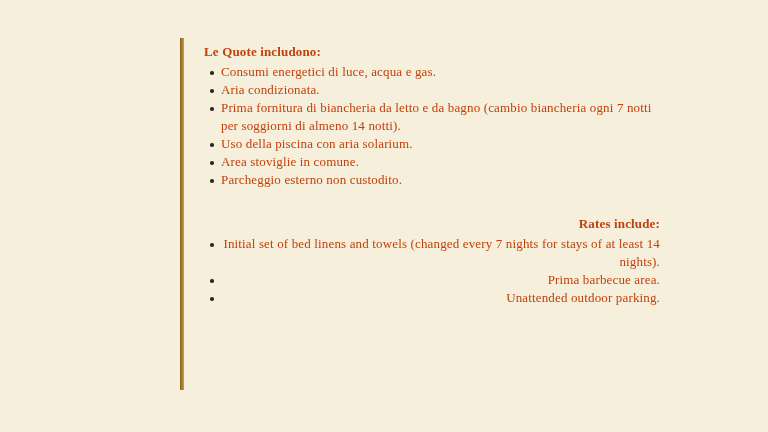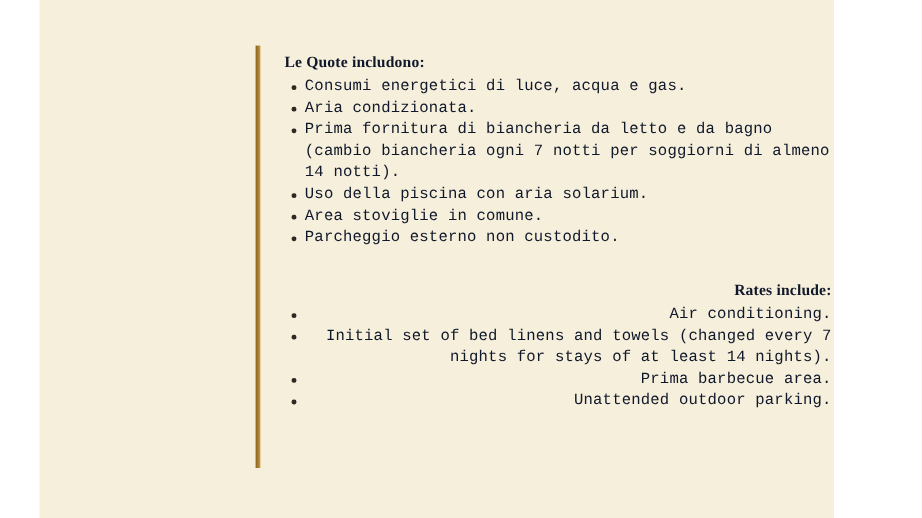--- a/index.html
+++ b/index.html
@@ -1,27 +1,26 @@
 <!DOCTYPE html>
 <html><head>
 <meta charset="utf-8">
 <style>
   html, body {
     margin: 0;
     padding: 0;
   }
   .page {
     position: relative;
-    width: 662px;
+    width: 768px;
     height: 432px;
     background: #f6efdb;
     overflow: hidden;
     font-family: "Liberation Serif", "DejaVu Serif", serif;
-    color: #0f172a;
-    margin-left: 33px;
+    color: #c2410c;
   }
   .accent-line {
     position: absolute;
     left: 180px;
     top: 38px;
     width: 4px;
     height: 352px;
     background: linear-gradient(90deg, #8a641e 0%, #a87c2e 55%, #c9a355 100%);
   }
   .content {
@@ -44,21 +43,20 @@
     line-height: 18px;
   }
   ul.bullet-list {
     list-style: none;
     margin: 0;
     padding: 0 0 0 17px;
   }
   ul.bullet-list li {
     position: relative;
     margin: 0;
-    font-family: Liberation Mono, monospace;
   }
   ul.bullet-list li::before {
     content: "";
     position: absolute;
     left: -11px;
     top: 8px;
     width: 3.5px;
     height: 3.5px;
     border-radius: 50%;
     background: #2e2a23;
@@ -78,20 +76,19 @@
           <li>Prima fornitura di biancheria da letto e da bagno (cambio biancheria ogni 7 notti per soggiorni di almeno 14 notti).</li>
           <li>Uso della piscina con aria solarium.</li>
           <li>Area stoviglie in comune.</li>
           <li>Parcheggio esterno non custodito.</li>
         </ul>
   </section>
 
   <section class="section">
     <h2 class="section-title">Rates include:</h2>
     <ul class="bullet-list">
-          <li>Air conditioning.</li>
           <li>Initial set of bed linens and towels (changed every 7 nights for stays of at least 14 nights).</li>
           <li>Prima barbecue area.</li>
           <li>Unattended outdoor parking.</li>
         </ul>
   </section>
 </main>
 </div>
 
 </body></html>

